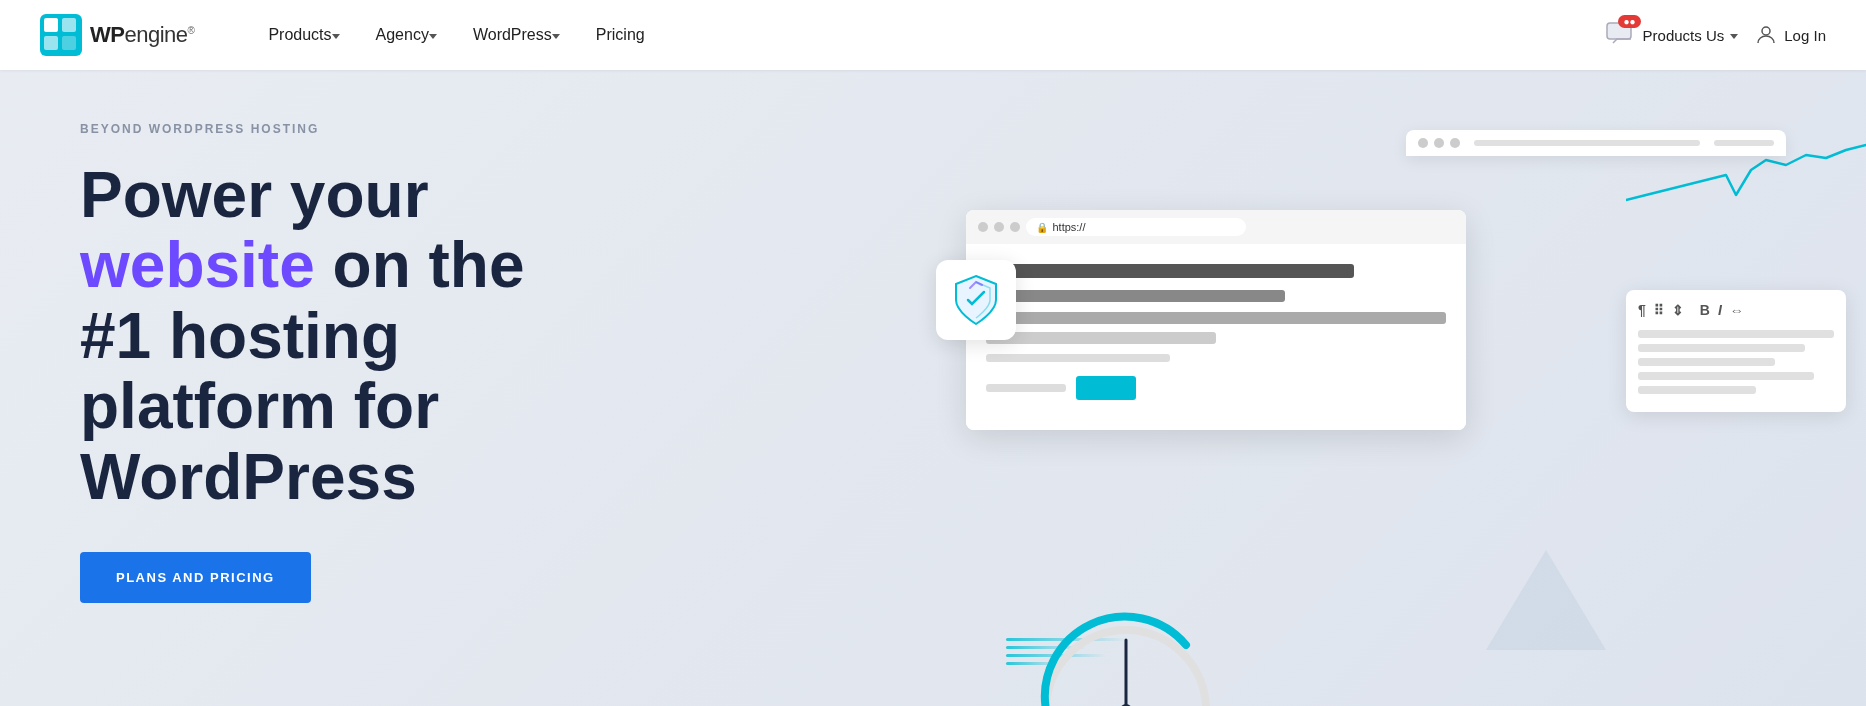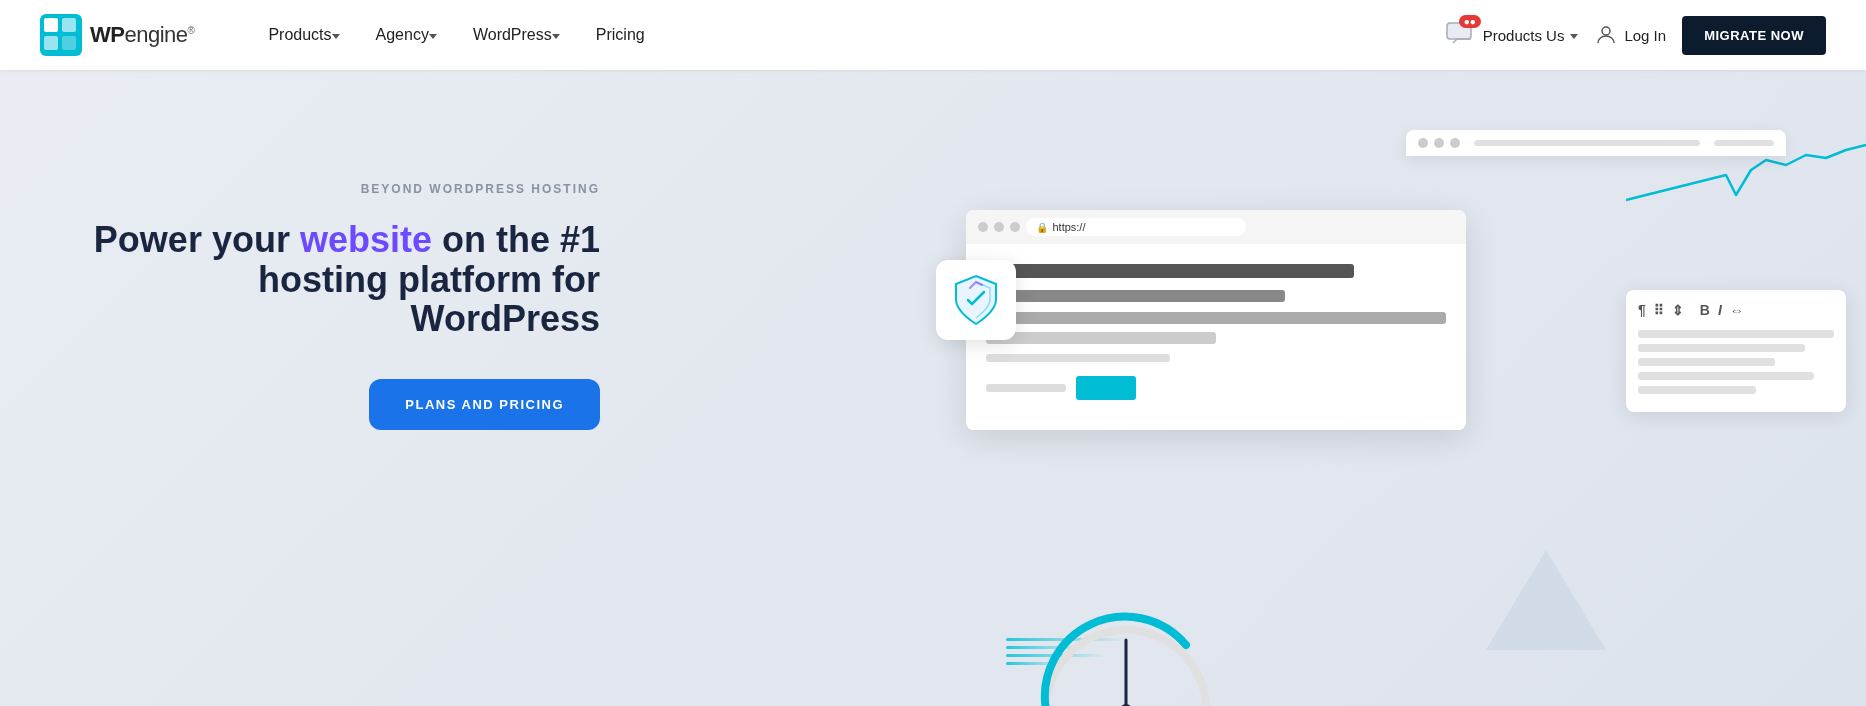--- a/index.html
+++ b/index.html
@@ -123,54 +123,53 @@
 
     
     .hero {
       background: linear-gradient(135deg, #e8ecf2 0%, #dde3ed 100%);
       min-height: 636px;
       display: flex;
       position: relative;
       overflow: hidden;
     }
     .hero-content {
-      padding: 112px 80px 80px;
+      padding: 52px 80px 80px;
       max-width: 680px;
       z-index: 2;
       position: relative;
-      text-align: right;
     }
     .hero-eyebrow {
       font-size: 12px;
       font-weight: 700;
       letter-spacing: 2px;
       color: #8892a4;
       text-transform: uppercase;
       margin-bottom: 24px;
     }
     .hero-headline {
-      font-size: 36px;
+      font-size: 64px;
       font-weight: 800;
       color: #1a2540;
       line-height: 1.1;
       margin-bottom: 40px;
     }
     .hero-headline .accent {
       color: #6d4aff;
     }
     .hero-cta {
       display: inline-block;
       background: #1a73e8;
       color: #fff;
       font-size: 13px;
       font-weight: 800;
       letter-spacing: 1.5px;
       text-transform: uppercase;
       padding: 18px 36px;
-      border-radius: 12px;
+      border-radius: 4px;
       text-decoration: none;
       cursor: pointer;
     }
 
     
     .hero-illustration {
       position: absolute;
       right: 0;
       top: 60px;
       width: 960px;
@@ -434,23 +433,20 @@
     </div>
 
     <a class="login-btn">
       <svg width="24" height="24" viewBox="0 0 24 24" fill="none">
         <circle cx="12" cy="8" r="4" stroke="#555" stroke-width="1.5"></circle>
         <path d="M4 20c0-4 3.6-7 8-7s8 3 8 7" stroke="#555" stroke-width="1.5" fill="none"></path>
       </svg>
       <span>Log In</span>
     </a>
 
-    <a class="migrate-btn">
-      <span>MIGRATE NOW</span>
-    </a>
   </div>
 </nav>
 
 <section class="hero">
   <div class="hero-content">
     <p class="hero-eyebrow">BEYOND WORDPRESS HOSTING</p>
     <h1 class="hero-headline">
       <span>Power your </span><span class="accent">website</span><span> on the #1 hosting platform for WordPress</span>
     </h1>
     <a class="hero-cta">

